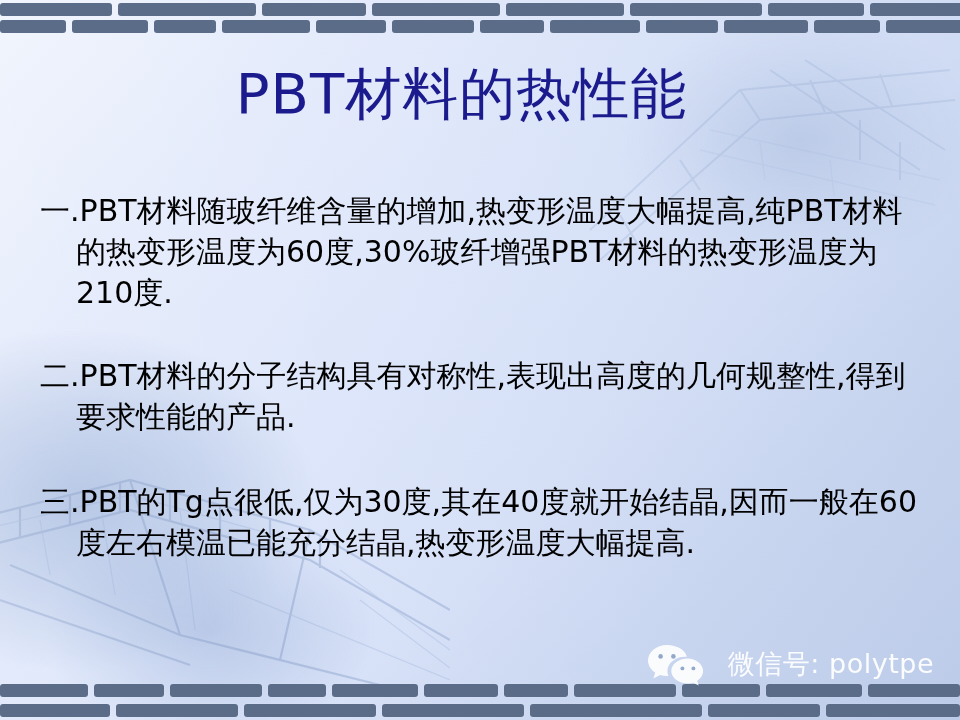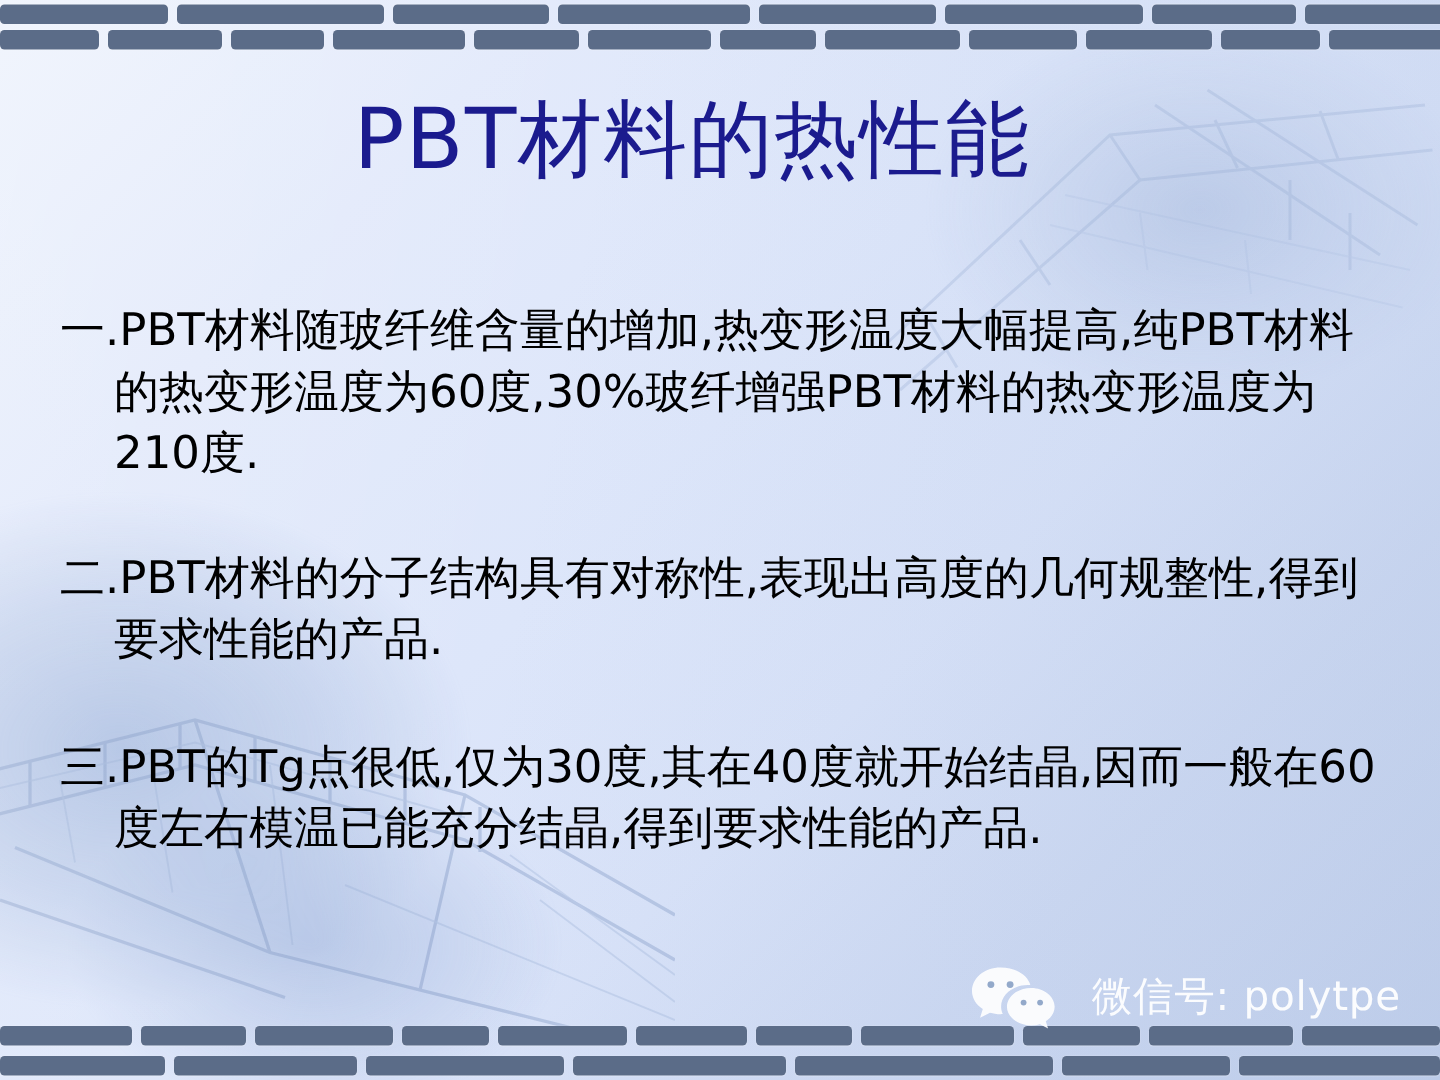--- a/index.html
+++ b/index.html
@@ -123,21 +123,21 @@
     z-index: 6;
   }
   .para {
     color: #000000;
     font-family: "DejaVu Sans", "Liberation Sans", sans-serif;
     font-size: 30px;
     line-height: 41px;
     text-indent: 0;
     padding-left: 36px;
     text-i: 0;
-    margin: 12px 0 42px 0;
+    margin: 2px 0 42px 0;
     letter-spacing: 0px;
   }
   .para:last-child { margin-bottom: 0; }
   .para .lead {
     margin-left: -36px;
   }
   .para.p2 { margin-bottom: 44px; }
 
   
   .wechat {
@@ -260,21 +260,21 @@
       <div class="brick" style="left:708px; top:2px; width:112px; height:13px"></div>
       <div class="brick" style="left:826px; top:2px; width:134px; height:13px"></div>
     </div>
   </div>
 
   <div class="title">PBT材料的热性能</div>
 
   <div class="body-block">
     <p class="para p1"><span class="lead">一.</span><span>PBT材料随玻纤维含量的增加,热变形温度大幅提高,纯PBT材料的热变形温度为60度,30%玻纤增强PBT材料的热变形温度为210度.</span></p>
     <p class="para p2"><span class="lead">二.</span><span>PBT材料的分子结构具有对称性,表现出高度的几何规整性,得到要求性能的产品.</span></p>
-    <p class="para p3"><span class="lead">三.</span><span>PBT的Tg点很低,仅为30度,其在40度就开始结晶,因而一般在60度左右模温已能充分结晶,得到要求性能的产品.</span></p>
+    <p class="para p3"><span class="lead">三.</span><span>PBT的Tg点很低,仅为30度,其在40度就开始结晶,因而一般在60度左右模温已能充分结晶,热变形温度大幅提高.</span></p>
   </div>
 
   <div class="wechat">
     <svg class="wechat-icon" viewBox="0 0 60 44">
       <g fill="#ffffff" opacity="0.92">
         <path d="M21 3 C10.5 3 2 10 2 18.6 c0 4.9 2.8 9.2 7.2 12 L7.4 36.5 l6.6 -3.4 c2.2 0.6 4.5 1 7 1 c0.5 0 1 0 1.5 -0.05 c-0.7 -1.6 -1.1 -3.3 -1.1 -5.1 c0 -7.9 7.9 -14.3 17.7 -14.3 c0.6 0 1.2 0 1.8 0.07 C39.2 8 31 3 21 3 z"></path>
         <path d="M41.6 16.6 C32.6 16.6 25.3 22.2 25.3 29.1 c0 6.9 7.3 12.5 16.3 12.5 c2 0 3.9 -0.3 5.7 -0.8 l5.4 2.8 l-1.5 -4.8 c3.6 -2.3 5.9 -5.8 5.9 -9.7 c0 -6.9 -7.3 -12.5 -15.5 -12.5 z"></path>
       </g>
       <g fill="#93a9ca">
         <circle cx="14.6" cy="14.4" r="2.3"></circle>

